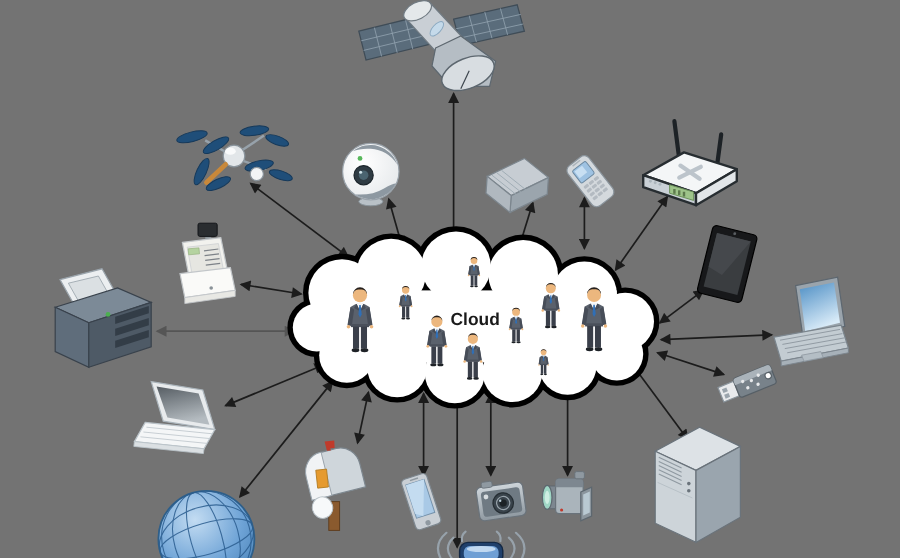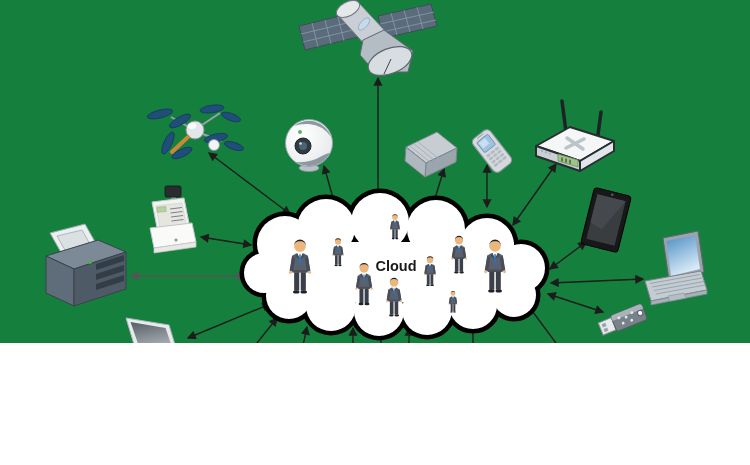--- a/index.html
+++ b/index.html
@@ -1,17 +1,17 @@
 <!DOCTYPE html>
 <html><head>
 <meta charset="utf-8">
 <style>
   html,body{margin:0;padding:0;background:#ffffff;}
   .stage{
-    width:750px;height:343px;position:relative;overflow:hidden;background:#15803d;
+    width:750px;height:465px;position:relative;overflow:hidden;background:#737373;
     font-family:"Liberation Sans", sans-serif;
   }
   svg{display:block;}
   .cloud-label{
     font-family:"Liberation Sans", sans-serif;
     font-weight:bold;font-size:14.5px;fill:#1a1a1a;
   }
 </style>
 </head>
 <body>

